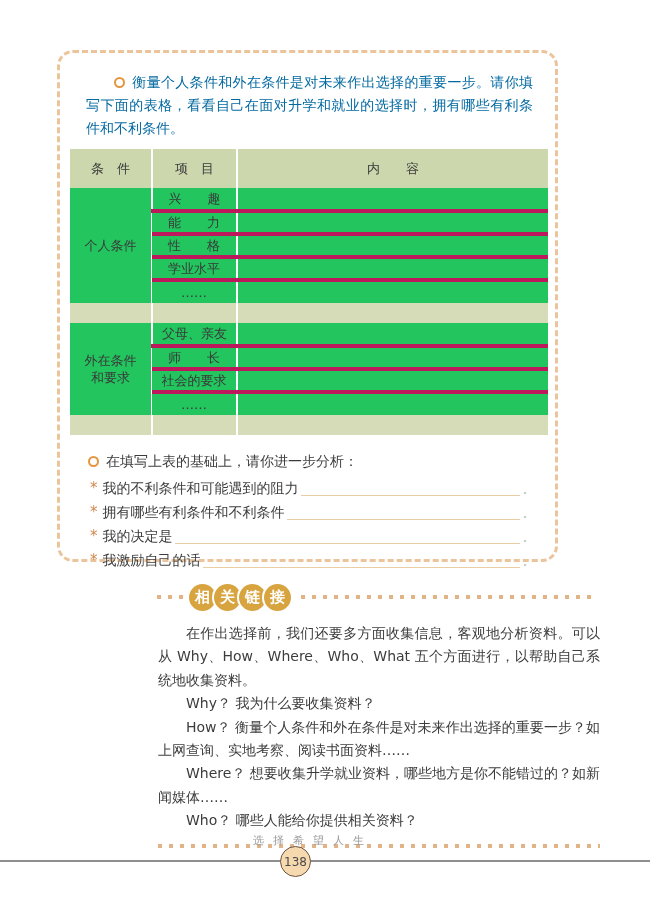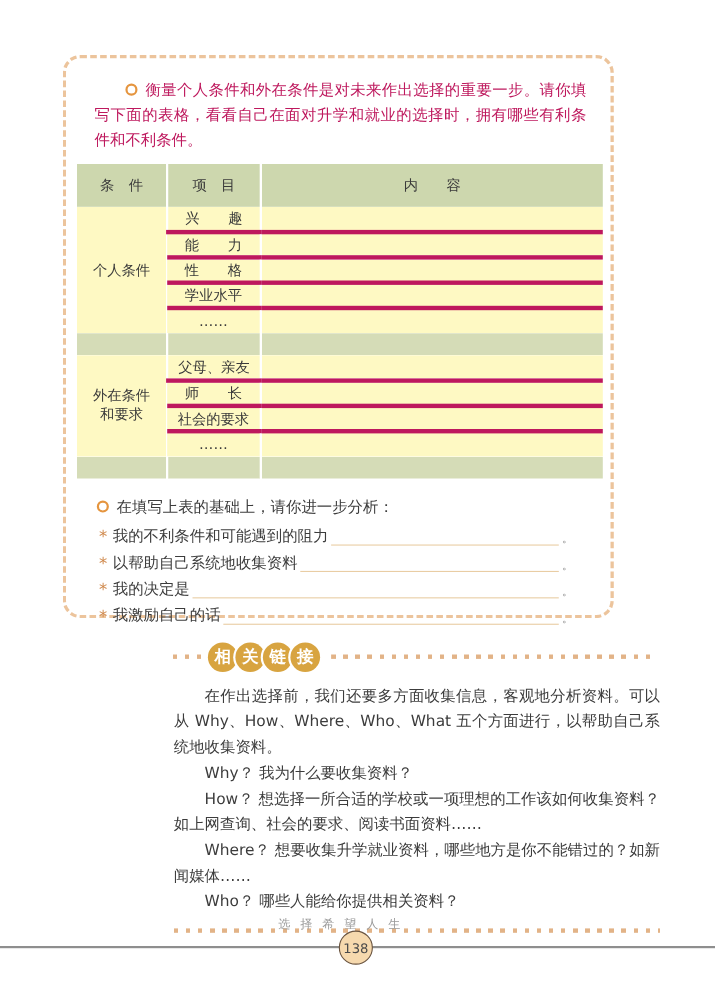--- a/index.html
+++ b/index.html
@@ -5,41 +5,41 @@
   * { margin:0; padding:0; box-sizing:border-box; }
   body { font-family:"DejaVu Sans", sans-serif; background:#ffffff; }
   .page { position:relative; width:650px; height:914px; background:#ffffff; overflow:hidden; color:#3c3c3c; }
 
   
   .activity-box {
     position:absolute; left:57px; top:50px; width:501px; height:512px;
     border:3px dashed #ecc49c; border-radius:16px;
     padding:18px 22px 0 26px;
   }
-  .intro { font-size:14px; line-height:23px; text-align:justify; text-indent:2em; color:#be185d; }
+  .intro { font-size:14px; line-height:23px; text-align:justify; text-indent:2em; color:#0369a1; }
   .ring {
     display:inline-block; width:11px; height:11px; border:2px solid #e5953f;
     border-radius:50%; margin-right:7px; vertical-align:-1px; background:#fff;
   }
 
   
   .cond-table {
     width:478px; margin:9px 0 0 -16px; border-collapse:collapse; table-layout:fixed;
     font-size:13px; color:#3a3a3a;
   }
   .cond-table td { padding:0; text-align:center; vertical-align:middle; overflow:hidden; }
   .cond-table td + td { border-left:2px solid rgba(255,255,255,0.78); }
   .cond-table .thead td { background:#cdd7ae; height:39px; }
-  .cond-table .item-row td { background:#fef9c3; height:23px; }
+  .cond-table .item-row td { background:#22c55e; height:23px; }
   .cond-table .sep-row td { background:#d5dcb7; height:20px; }
   .cond-table td.rl { border-top:4px solid #be185d; }
   .cond-narrow { display:inline-block; width:60px; line-height:17px; }
 
   
-  .analysis { margin:14px 12px 0 2px; font-size:14px; }
+  .analysis { margin:14px 0 0 2px; font-size:14px; }
   .a-prompt { line-height:24px; margin-bottom:2px; }
   .a-row { display:flex; align-items:flex-end; height:24px; }
   .star { color:#d08a4e; margin:0 5px 2px 2px; font-size:15px; }
   .a-label { white-space:nowrap; line-height:22px; }
   .fill-line { flex:1; border-bottom:1px solid #e9cda4; height:20px; margin:0 3px 3px 2px; }
   .a-period { font-size:10px; color:#8a8a8a; padding-bottom:2px; }
 
   
   .related { position:absolute; left:0; top:582px; width:650px; }
   .badge-row { display:flex; align-items:center; padding-left:157px; height:30px; }
@@ -56,21 +56,21 @@
     display:flex; align-items:center; justify-content:center;
     color:#ffffff; font-size:15px; font-weight:bold; z-index:1;
   }
   .rl-body { margin:10px 50px 0 158px; font-size:14px; line-height:23.4px; text-align:justify; color:#3c3c3c; }
   .rl-body p { text-indent:2em; }
   .bottom-rule { margin:11px 50px 0 158px; width:442px; }
 
   
   .footer-line { position:absolute; left:0; top:860px; width:650px; height:2px; background:#8e8e8e; }
   .page-circle {
-    position:absolute; left:308px; top:846px; width:31px; height:31px; border-radius:50%;
+    position:absolute; left:280px; top:846px; width:31px; height:31px; border-radius:50%;
     background:#f6d9ae; border:1px solid #6a5440; z-index:2;
     display:flex; align-items:center; justify-content:center;
     font-size:12px; color:#4a4a4a;
   }
   .footer-caption {
     position:absolute; top:833px; left:313px; transform:translateX(-50%);
     white-space:nowrap; font-size:11px; color:#9b9b9b; letter-spacing:9px;
   }
 </style>
 </head>
@@ -152,21 +152,21 @@
       <p class="a-prompt"><span class="ring"></span><span>在填写上表的基础上，请你进一步分析：</span></p>
 
       <div class="a-row">
         <span class="star">*</span>
         <span class="a-label">我的不利条件和可能遇到的阻力</span>
         <span class="fill-line"></span>
         <span class="a-period">。</span>
       </div>
       <div class="a-row">
         <span class="star">*</span>
-        <span class="a-label">以帮助自己系统地收集资料</span>
+        <span class="a-label">拥有哪些有利条件和不利条件</span>
         <span class="fill-line"></span>
         <span class="a-period">。</span>
       </div>
       <div class="a-row">
         <span class="star">*</span>
         <span class="a-label">我的决定是</span>
         <span class="fill-line"></span>
         <span class="a-period">。</span>
       </div>
       <div class="a-row">
@@ -186,21 +186,21 @@
         <span class="badge-circle">关</span>
         <span class="badge-circle">链</span>
         <span class="badge-circle">接</span>
       </span>
       <span class="dotted-rule"></span>
     </div>
 
     <div class="rl-body">
       <p>在作出选择前，我们还要多方面收集信息，客观地分析资料。可以从 Why、How、Where、Who、What 五个方面进行，以帮助自己系统地收集资料。</p>
       <p>Why？ 我为什么要收集资料？</p>
-      <p>How？ 想选择一所合适的学校或一项理想的工作该如何收集资料？如上网查询、社会的要求、阅读书面资料……</p>
+      <p>How？ 衡量个人条件和外在条件是对未来作出选择的重要一步？如上网查询、实地考察、阅读书面资料……</p>
       <p>Where？ 想要收集升学就业资料，哪些地方是你不能错过的？如新闻媒体……</p>
       <p>Who？ 哪些人能给你提供相关资料？</p>
     </div>
 
     <div class="dotted-rule bottom-rule"></div>
   </section>
 
   <div class="footer-line"></div>
   <div class="page-circle">
       <span>138</span>

